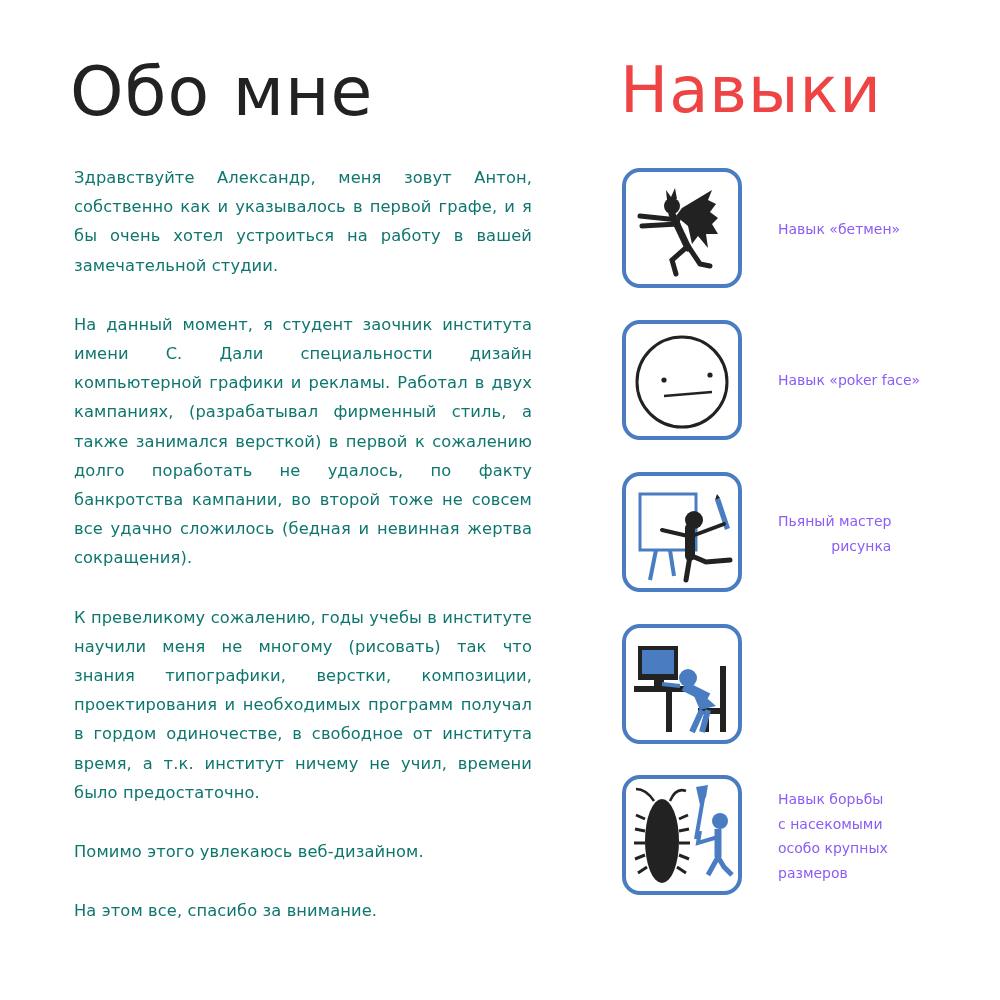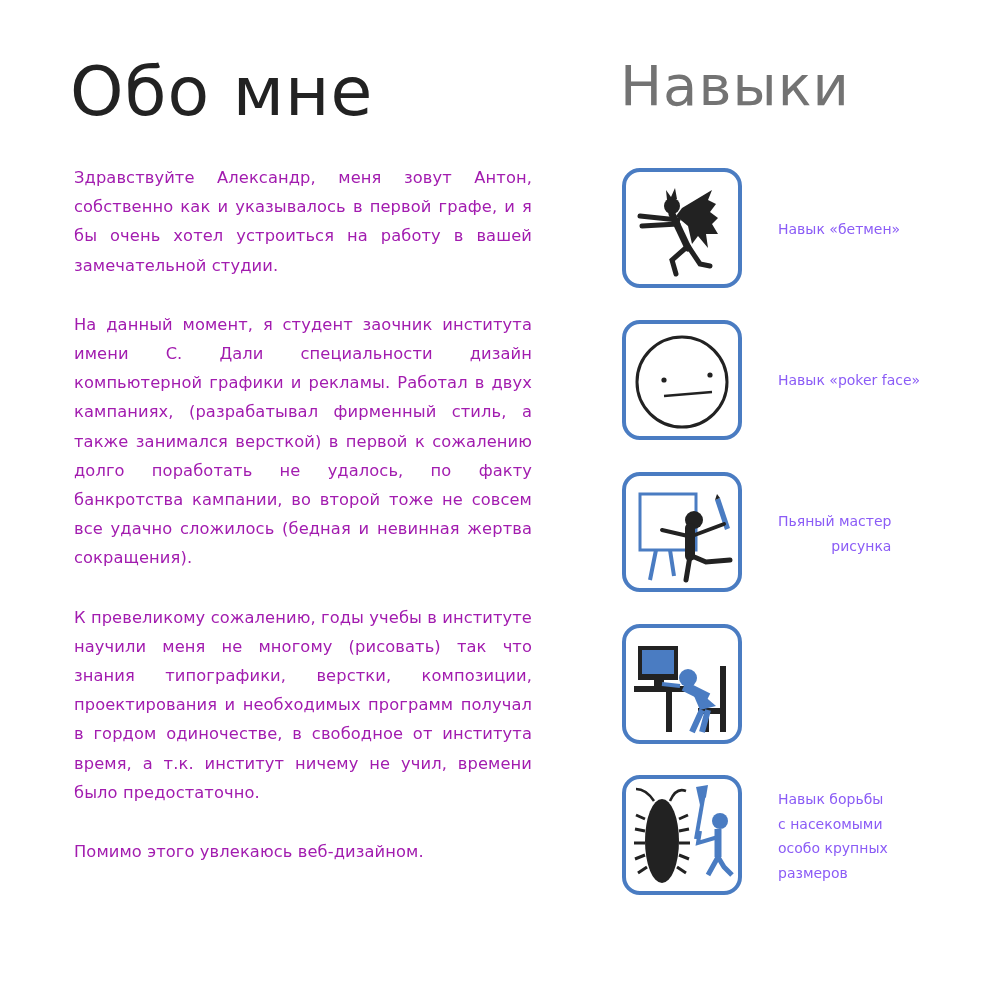--- a/index.html
+++ b/index.html
@@ -2,43 +2,44 @@
 <html><head>
 <meta charset="utf-8">
 <style>
   html, body { margin: 0; padding: 0; background: #ffffff; }
   body { width: 1000px; height: 1000px; position: relative; overflow: hidden;
          font-family: "DejaVu Sans", sans-serif; color: #222222; }
   .h-about { position: absolute; left: 70px; top: 58px; margin: 0;
              font-family: "DejaVu Sans", sans-serif; font-weight: 200; font-size: 68px;
              letter-spacing: 1px; color: #222222; line-height: 1; font-weight: normal; }
   .h-skills { position: absolute; left: 620px; top: 58px; margin: 0;
-              font-family: "DejaVu Sans", sans-serif; font-size: 56px; line-height: 1;
-              color: #737373; font-weight: normal; letter-spacing: 1px; }
+              font-family: "DejaVu Sans", sans-serif; font-size: 64px; line-height: 1;
+              color: #ef4444; font-weight: normal; letter-spacing: 1px; }
   .about { position: absolute; left: 74px; top: 163px; width: 470px; }
   .about p { margin: 0 12px 30px 0; font-size: 16.3px; line-height: 29.2px; text-align: justify;
-             color: #a21caf; font-family: "DejaVu Sans", sans-serif; letter-spacing: 0.1px; }
+             color: #0f766e; font-family: "DejaVu Sans", sans-serif; letter-spacing: 0.1px; }
   .skill { position: absolute; left: 622px; width: 360px; height: 120px; }
   .skill .box { position: absolute; left: 0; top: 0; width: 112px; height: 112px;
                 border: 4px solid #4a7cc2; border-radius: 18px; background: #fff; box-sizing: content-box; }
   .skill .box svg { position: absolute; left: 0; top: 0; width: 112px; height: 112px; }
   .skill .label { position: absolute; left: 156px; font-size: 14px; line-height: 24.5px; color: #8b5cf6;
                   font-family: "DejaVu Sans", sans-serif; }
 </style>
 </head>
 <body>
 
 <h1 class="h-about">Обо мне</h1>
 <h1 class="h-skills">Навыки</h1>
 
 <div class="about">
   <p>Здравствуйте Александр, меня зовут Антон, собственно как и указывалось в первой графе, и я бы очень хотел устроиться на работу в вашей замечательной студии.</p>
   <p>На данный момент, я студент заочник института имени С. Дали специальности дизайн компьютерной графики и рекламы. Работал в двух кампаниях, (разрабатывал фирменный стиль, а также занимался версткой) в первой к сожалению долго поработать не удалось, по факту банкротства кампании, во второй тоже не совсем все удачно сложилось (бедная и невинная жертва сокращения).</p>
   <p>К превеликому сожалению, годы учебы в институте научили меня не многому (рисовать) так что знания типографики, верстки, композиции, проектирования и необходимых программ получал в гордом одиночестве, в свободное от института время, а т.к. институт ничему не учил, времени было предостаточно.</p>
   <p>Помимо этого увлекаюсь веб-дизайном.</p>
+  <p>На этом все, спасибо за внимание.</p>
 </div>
 
 <div class="skill" style="top:168px;">
   <div class="box">
     <svg viewBox="0 0 112 112">
       <path d="M50 44 L56 36 L86 18 L82 28 L90 32 L84 40 L92 46 L86 52 L92 62 L80 62 L82 76 L72 64 L66 72 L62 54 Z" fill="#222"></path>
       <circle cx="46" cy="34" r="8" fill="#222"></circle>
       <path d="M41 28 L40 18 L45 25 L49 16 L51 27 Z" fill="#222"></path>
       <path d="M46 42 L62 76" stroke="#222" stroke-width="7" stroke-linecap="round"></path>
       <path d="M52 48 L14 44 M52 52 L16 54" stroke="#222" stroke-width="5" stroke-linecap="round"></path>

